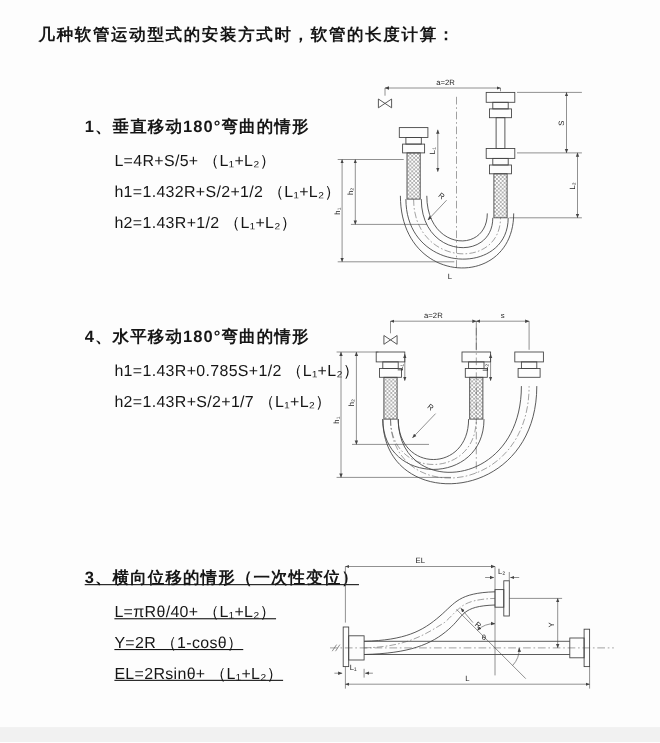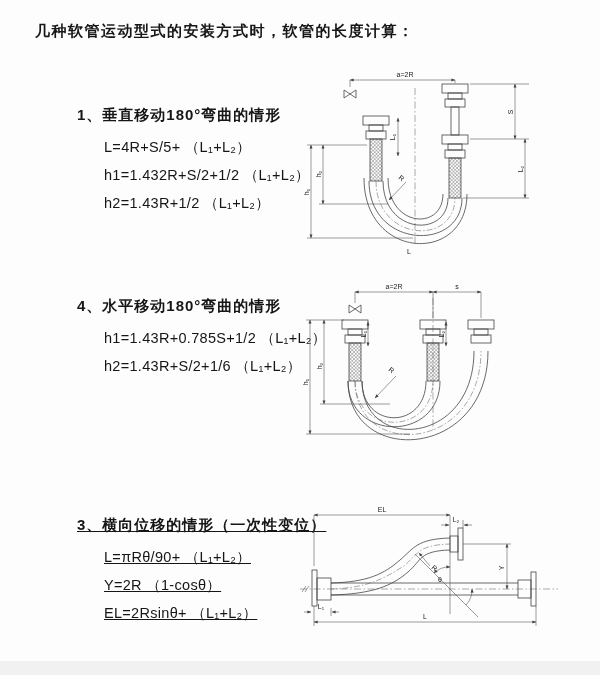--- a/index.html
+++ b/index.html
@@ -121,21 +121,21 @@
       <line class="d" x1="103" y1="112" x2="86" y2="130" marker-end="url(#arr)"></line>
       <text x="97" y="110" text-anchor="middle" transform="rotate(38 97 110)" font-size="8">R</text>
     </g>
     <text x="106" y="184" text-anchor="middle" font-size="9">L</text>
   </svg>
 
   <div class="section sec2">
     <div class="heading">4、水平移动180°弯曲的情形</div>
     <div class="formulas">
       <div>h1=1.43R+0.785S+1/2 （L₁+L₂）</div>
-      <div>h2=1.43R+S/2+1/6 （L₁+L₂）</div>
+      <div>h2=1.43R+S/2+1/7 （L₁+L₂）</div>
     </div>
   </div>
 
   <svg class="diag dg2" width="270" height="175" viewBox="0 0 270 175">
 
     <g>
       <line class="d" x1="57" y1="10" x2="135" y2="10" marker-start="url(#arr)" marker-end="url(#arr)"></line>
       <text x="96" y="7" text-anchor="middle">a=2R</text>
     </g>
     <g>
@@ -202,21 +202,21 @@
 
     <g>
       <line class="d" x1="98" y1="94" x2="77" y2="116" marker-end="url(#arr)"></line>
       <text x="92" y="90" text-anchor="middle" transform="rotate(38 92 90)" font-size="8">R</text>
     </g>
   </svg>
 
   <div class="section sec3">
     <div class="heading">3、横向位移的情形（一次性变位）</div>
     <div class="formulas">
-      <div>L=πRθ/90+ （L₁+L₂）</div>
+      <div>L=πRθ/40+ （L₁+L₂）</div>
       <div>Y=2R （1-cosθ）</div>
       <div>EL=2Rsinθ+ （L₁+L₂）</div>
     </div>
   </div>
 
   <svg class="diag dg3" width="285" height="145" viewBox="0 0 285 145">
 
     <line class="cl" x1="0" y1="87" x2="258" y2="87"></line>
     <path class="d" d="M2,90 l4,-6 M5,90 l4,-6"></path>
 

